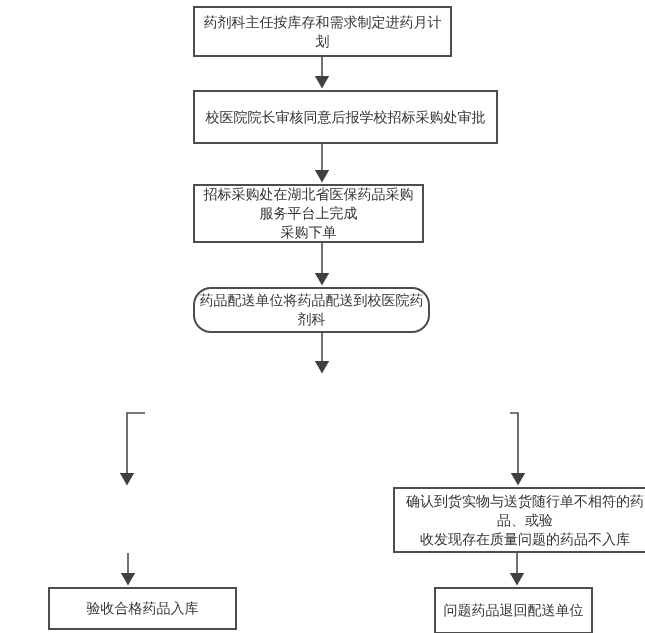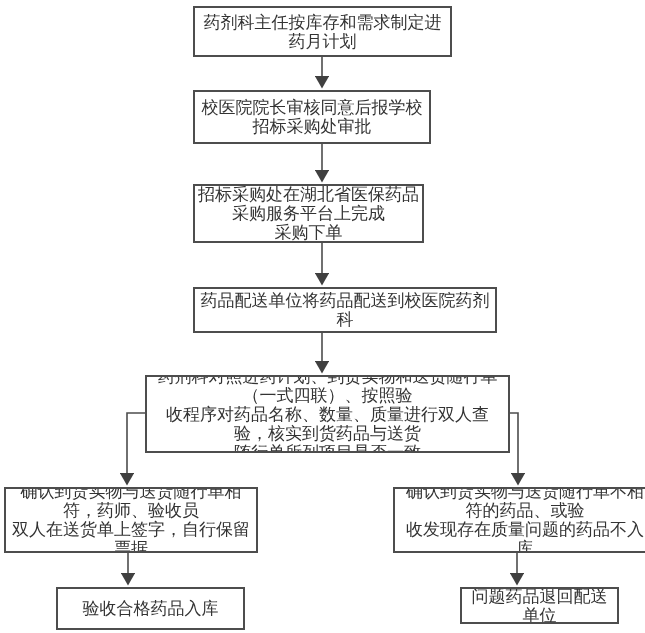--- a/index.html
+++ b/index.html
@@ -21,39 +21,39 @@
     top: 0;
     width: 645px;
     height: 633px;
   }
   .node {
     position: absolute;
     box-sizing: border-box;
     background: #ffffff;
     border: 2px solid #4d4d4d;
     color: #333333;
-    font-size: 17px;
+    font-size: 14px;
     line-height: 19px;
     text-align: center;
     white-space: pre-line;
     display: flex;
     align-items: center;
     justify-content: center;
     padding: 2px 3px;
     overflow: hidden;
   }
   .n1 { left: 193px; top: 6px;   width: 259px; height: 51px; }
-  .n2 { left: 193px; top: 90px;  width: 238px; height: 54px; }
+  .n2 { left: 193px; top: 90px;  width: 305px; height: 54px; }
   .n3 { left: 193px; top: 184px; width: 231px; height: 59px; }
-  .n4 { left: 193px; top: 287px; width: 304px; height: 46px; }
+  .n4 { left: 193px; top: 287px; width: 237px; height: 46px; border-radius: 18px; }
   .n5 { left: 145px; top: 375px; width: 365px; height: 78px; }
   .n6 { left: 4px;   top: 487px; width: 254px; height: 66px; }
   .n7 { left: 393px; top: 487px; width: 264px; height: 66px; }
-  .n8 { left: 56px;  top: 587px; width: 189px; height: 43px; }
-  .n9 { left: 460px; top: 587px; width: 159px; height: 37px; }
+  .n8 { left: 48px;  top: 587px; width: 189px; height: 43px; }
+  .n9 { left: 434px; top: 587px; width: 159px; height: 47px; }
 </style>
 </head>
 <body>
 
 <div class="canvas">
 
   <svg class="connectors" viewBox="0 0 645 633" xmlns="http://www.w3.org/2000/svg">
     <defs>
       <marker id="arrow" markerWidth="9" markerHeight="9" refX="7" refY="4.5" orient="auto">
         <path d="M0,0 L8,4.5 L0,9 Z" fill="#404040"></path>
@@ -69,23 +69,18 @@
       <line x1="128" y1="553" x2="128" y2="584" marker-end="url(#arrow)"></line>
       <line x1="517" y1="553" x2="517" y2="584" marker-end="url(#arrow)"></line>
     </g>
   </svg>
 
   <div class="node n1">药剂科主任按库存和需求制定进药月计划</div>
   <div class="node n2">校医院院长审核同意后报学校招标采购处审批</div>
   <div class="node n3">招标采购处在湖北省医保药品采购服务平台上完成
 采购下单</div>
   <div class="node n4">药品配送单位将药品配送到校医院药剂科</div>
-  <div class="node n5">药剂科对照进药计划、到货实物和送货随行单（一式四联）、按照验
-收程序对药品名称、数量、质量进行双人查验，核实到货药品与送货
-随行单所列项目是否一致</div>
-  <div class="node n6">确认到货实物与送货随行单相符，药师、验收员
-双人在送货单上签字，自行保留票据</div>
   <div class="node n7">确认到货实物与送货随行单不相符的药品、或验
 收发现存在质量问题的药品不入库</div>
   <div class="node n8">验收合格药品入库</div>
   <div class="node n9">问题药品退回配送单位</div>
 
 </div>
 
 </body></html>

